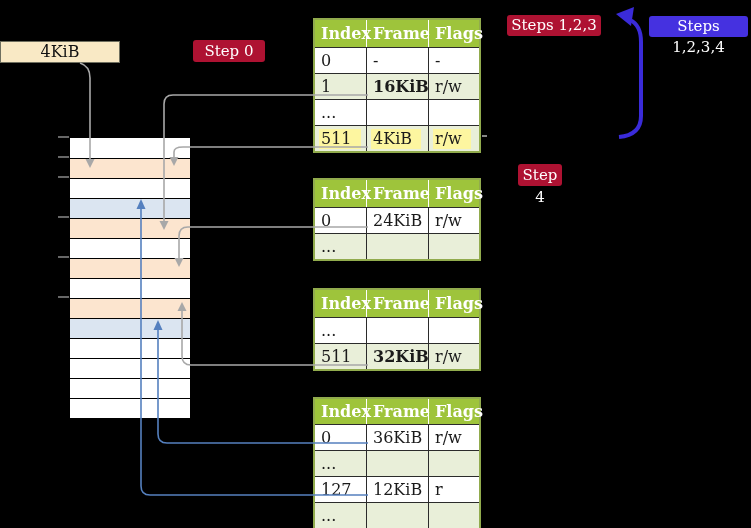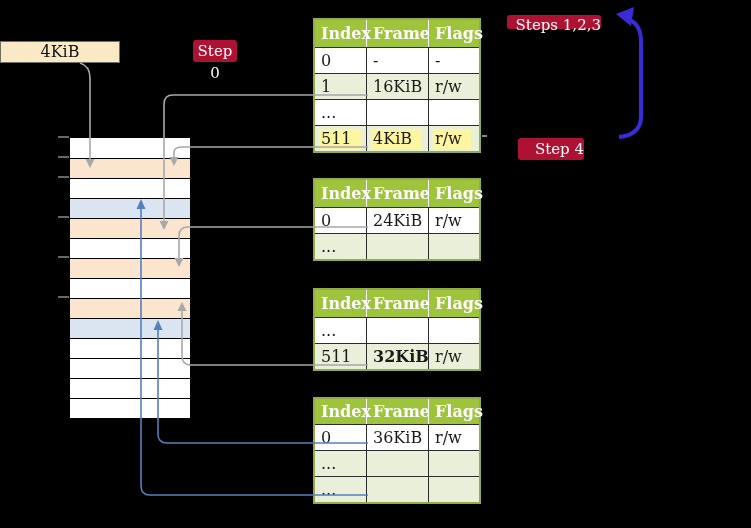--- a/index.html
+++ b/index.html
@@ -16,24 +16,24 @@
     background:#f9e9c5;border:1px solid #6f6f5f;box-sizing:border-box;
     color:#111;font-size:16px;line-height:20px;text-align:center;
   }
   
   .badge{
     box-sizing:border-box;border-radius:3px;color:#fff;font-size:15px;
     text-align:center;
   }
   .badge.crimson{background:#ae1232;}
   .badge.indigo{background:#4531e0;}
-  #step0{left:193px;top:40px;width:44px;height:22px;line-height:22px;}
-  #steps123{left:507px;top:15px;width:94px;height:14px;line-height:21px;text-align:right;}
+  #step0{left:193px;top:40px;width:72px;height:22px;line-height:22px;}
+  #steps123{left:507px;top:15px;width:94px;height:21px;line-height:21px;}
   #steps1234{left:649px;top:16px;width:99px;height:21px;line-height:21px;}
-  #step4{left:518px;top:138px;width:66px;height:22px;line-height:22px;text-align:right;}
+  #step4{left:518px;top:164px;width:44px;height:22px;line-height:22px;}
   
   #strip{left:69px;top:137px;width:122px;border:1px solid #000;box-sizing:border-box;}
   .mrow{height:20px;box-sizing:border-box;border-top:1px solid #000;}
   .mrow:first-child{border-top:none;}
   .m-white{background:#ffffff;}
   .m-orange{background:#fce5cf;}
   .m-blue{background:#dbe5f1;}
   
   .ptable{
     left:313px;width:168px;box-sizing:border-box;
@@ -60,20 +60,21 @@
 </style>
 </head>
 <body>
 
 <div id="canvas">
 
   <div class="abs box4kib">4KiB</div>
 
   <div id="step0" class="abs badge crimson">Step 0</div>
   <div id="steps123" class="abs badge crimson">Steps 1,2,3</div>
+  <div id="steps1234" class="abs badge indigo">Steps 1,2,3,4</div>
   <div id="step4" class="abs badge crimson">Step 4</div>
 
   <div id="strip" class="abs">
       <div class="mrow m-white"></div>
       <div class="mrow m-orange"></div>
       <div class="mrow m-white"></div>
       <div class="mrow m-blue"></div>
       <div class="mrow m-orange"></div>
       <div class="mrow m-white"></div>
       <div class="mrow m-orange"></div>
@@ -93,21 +94,21 @@
           <div class="th" style="width: 62px;">Frame</div>
           <div class="th" style="width: 51px;">Flags</div>
         </div>
         <div class="trow">
           <div class="td" style="width: 51px;">0</div>
           <div class="td" style="width: 62px;">-</div>
           <div class="td" style="width: 51px;">-</div>
         </div>
         <div class="trow shaded">
           <div class="td" style="width: 51px;">1</div>
-          <div class="td" style="width: 62px;">16KiB</div>
+          <div class="td" style="width: 62px; font-weight: bold;">16KiB</div>
           <div class="td" style="width: 51px;">r/w</div>
         </div>
         <div class="trow">
           <div class="td" style="width: 51px;">...</div>
           <div class="td" style="width: 62px;"></div>
           <div class="td" style="width: 51px;"></div>
         </div>
         <div class="trow shaded">
           <div class="td" style="width: 51px;">
             <span class="hl">511</span>
@@ -162,20 +163,25 @@
         </div>
         <div class="trow">
           <div class="td" style="width: 51px;">0</div>
           <div class="td" style="width: 62px;">36KiB</div>
           <div class="td" style="width: 51px;">r/w</div>
         </div>
         <div class="trow shaded">
           <div class="td" style="width: 51px;">...</div>
           <div class="td" style="width: 62px;"></div>
           <div class="td" style="width: 51px;"></div>
+        </div>
+        <div class="trow">
+          <div class="td" style="width: 51px;">127</div>
+          <div class="td" style="width: 62px;">12KiB</div>
+          <div class="td" style="width: 51px;">r</div>
         </div>
         <div class="trow shaded">
           <div class="td" style="width: 51px;">...</div>
           <div class="td" style="width: 62px;"></div>
           <div class="td" style="width: 51px;"></div>
         </div>
       </div>
     </div>
 
   <svg id="overlay" class="abs" width="751" height="528" viewBox="0 0 751 528">

